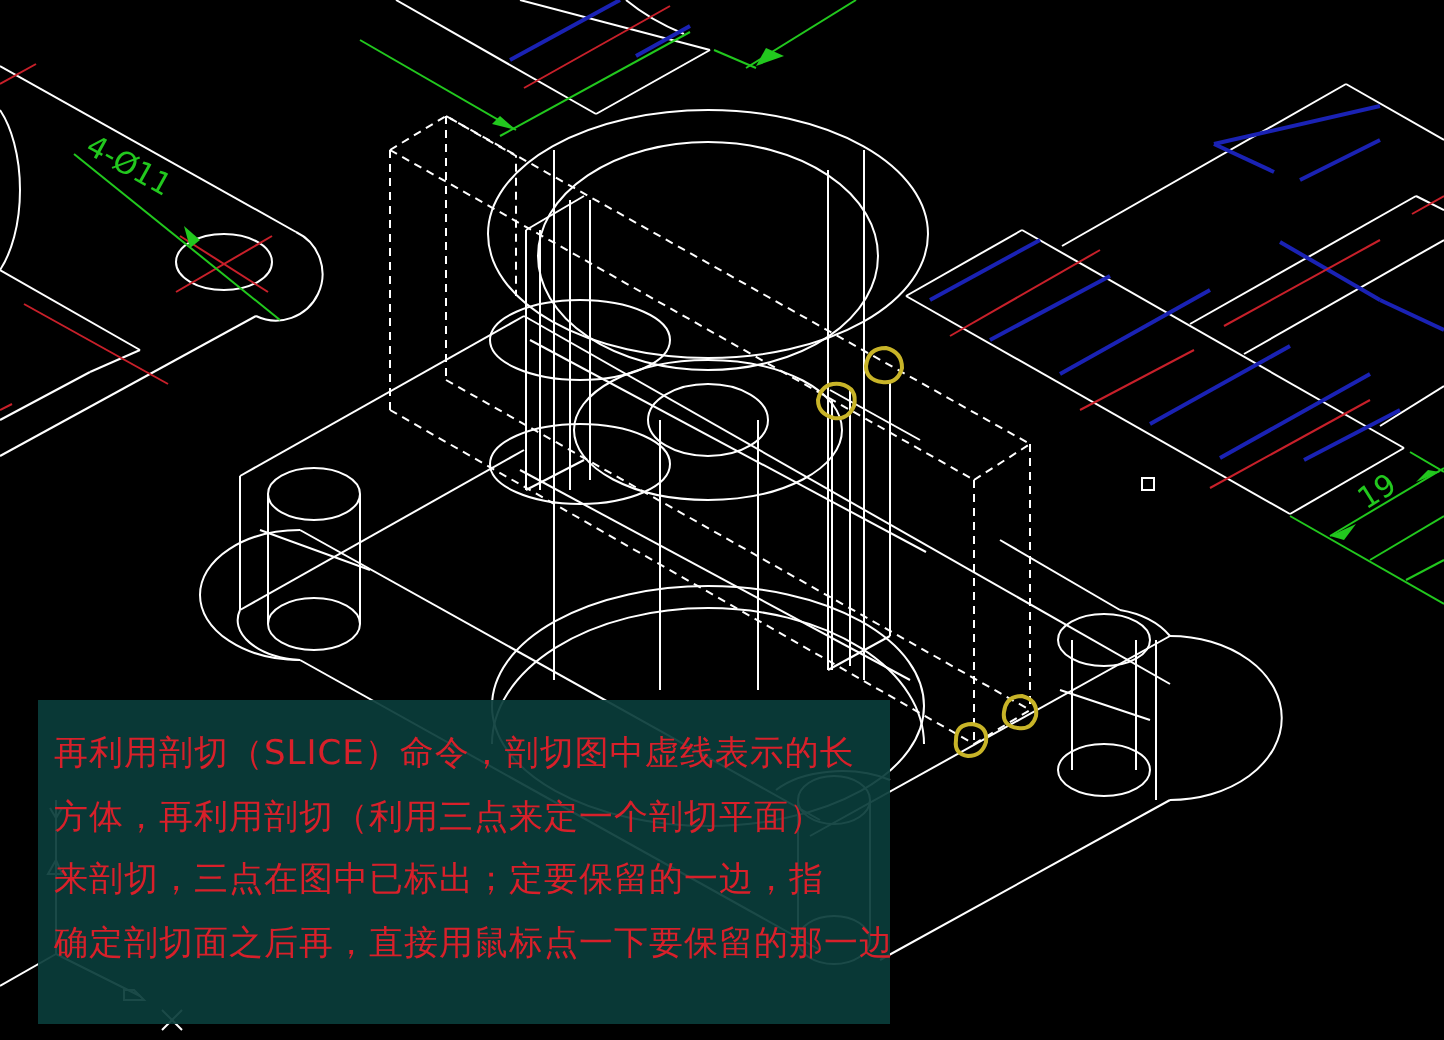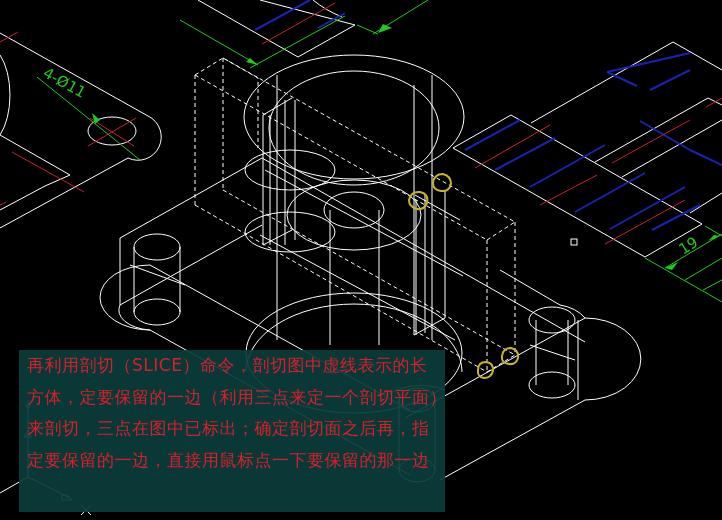--- a/index.html
+++ b/index.html
@@ -5,21 +5,21 @@
   html,body{margin:0;padding:0;background:#000;}
   #canvas{position:relative;width:722px;height:520px;overflow:hidden;background:#000;}
   svg{position:absolute;left:0;top:0;}
   .w{stroke:#ffffff;stroke-width:1;fill:none;}
   .wd{stroke:#ffffff;stroke-width:1;fill:none;stroke-dasharray:4 3;}
   .r{stroke:#c8202a;stroke-width:1;fill:none;}
   .b{stroke:#1a22b4;stroke-width:2;fill:none;}
   .g{stroke:#22c81e;stroke-width:1;fill:none;}
   .y{stroke:#c8b428;stroke-width:2;fill:none;}
   #note{position:absolute;left:19px;top:350px;width:426px;height:162px;background:rgba(10,60,58,0.93);
-        box-sizing:border-box;padding:0 0 0 8px;}
+        box-sizing:border-box;padding:12px 0 0 8px;}
   #note p{margin:0;color:#d8202a;font-family:"DejaVu Sans",sans-serif;font-size:17px;line-height:31.5px;
         letter-spacing:0.5px;white-space:nowrap;}
   .dimtxt{font-family:"DejaVu Sans",sans-serif;font-size:15px;fill:#22c81e;}
 </style>
 </head>
 <body>
 
 <div id="canvas">
 <svg width="722" height="520" viewBox="0 0 722 520">
 
@@ -196,17 +196,17 @@
     <path class="w" d="M25 404 l3 5 l3 -5"></path>
     <path class="w" d="M24 437 l4 -7 l3 7 z"></path>
     <path class="w" d="M62 495 l5 0 l5 5 l-10 0 z"></path>
     <line class="w" x1="81" y1="505" x2="91" y2="515"></line>
     <line class="w" x1="91" y1="505" x2="81" y2="515"></line>
   </g>
 </svg>
 
 <div id="note">
   <p>再利用剖切（SLICE）命令，剖切图中虚线表示的长</p>
-  <p>方体，定要保留的一边（利用三点来定一个剖切平面）</p>
-  <p>来剖切，三点在图中已标出；确定剖切面之后再，指</p>
-  <p>定要保留的一边，直接用鼠标点一下要保留的那一边</p>
+  <p>方体，再利用剖切（利用三点来定一个剖切平面）</p>
+  <p>来剖切，三点在图中已标出；定要保留的一边，指</p>
+  <p>确定剖切面之后再，直接用鼠标点一下要保留的那一边</p>
 </div>
 </div>
 
 </body></html>

